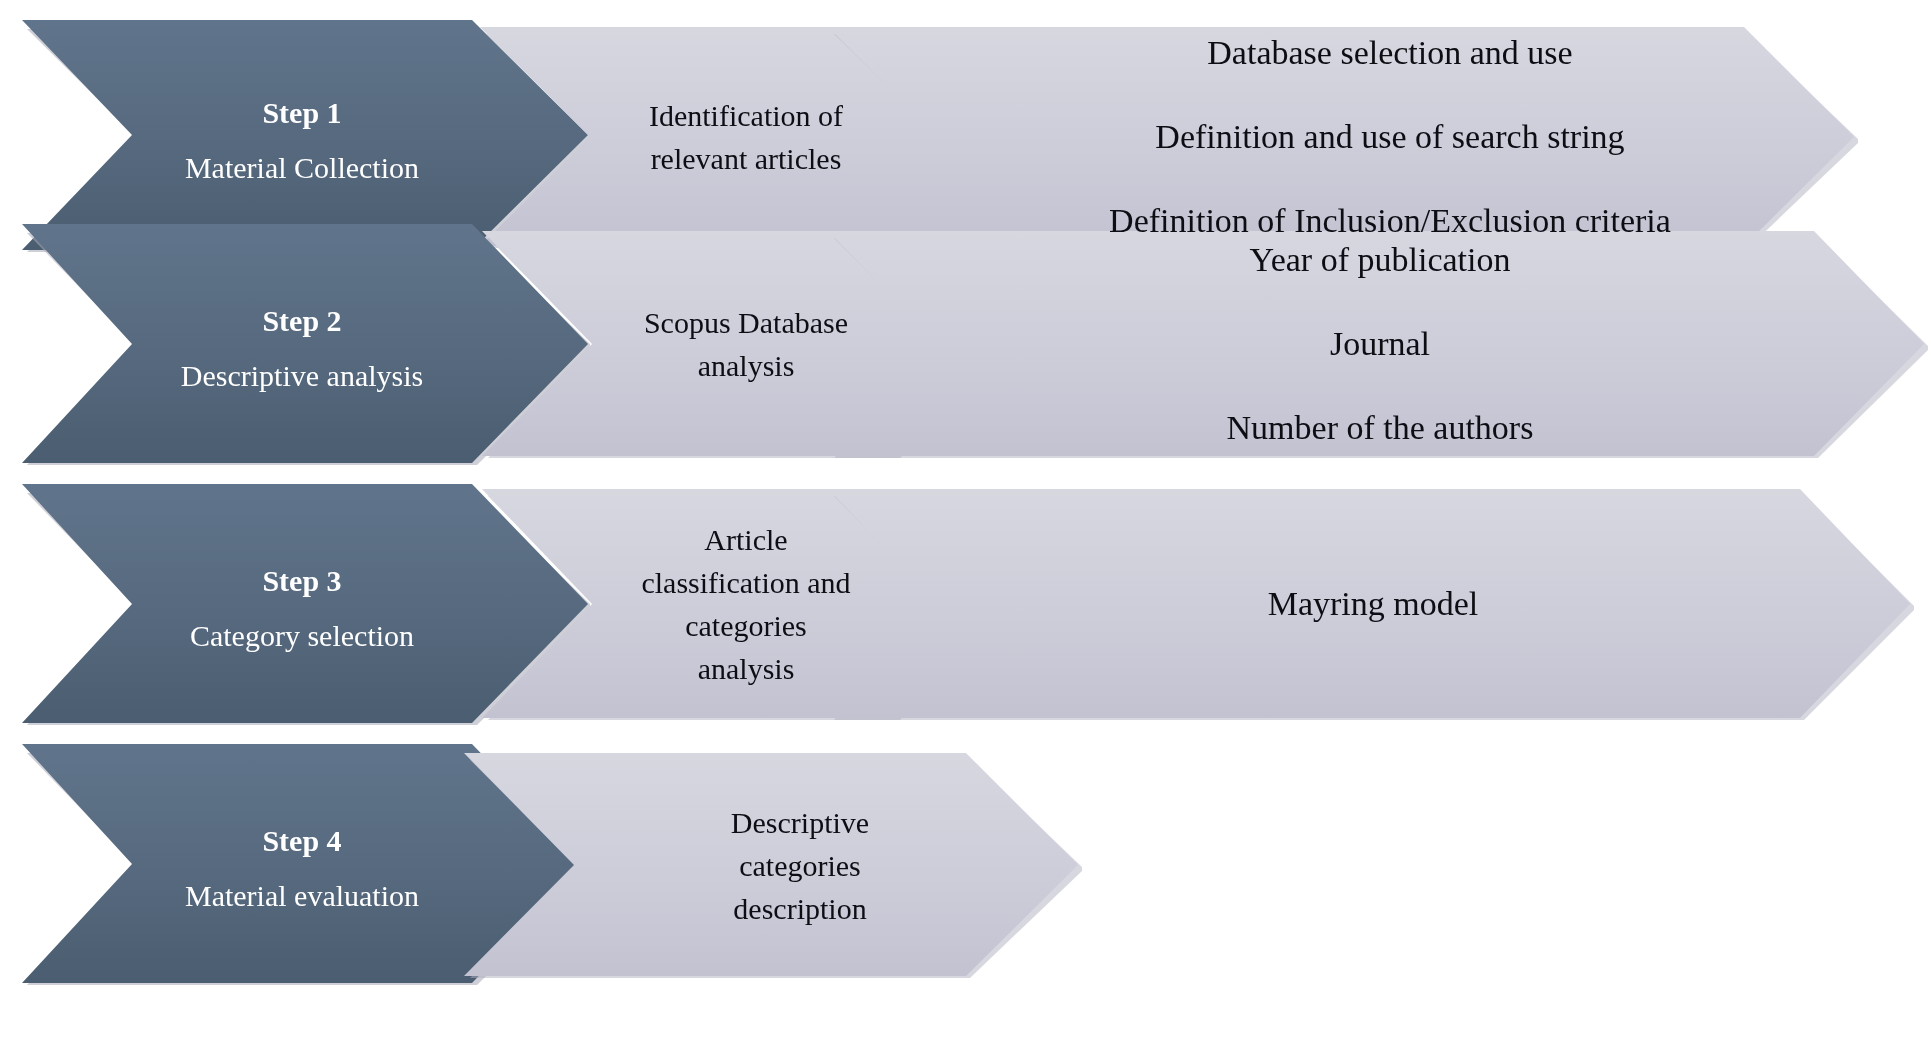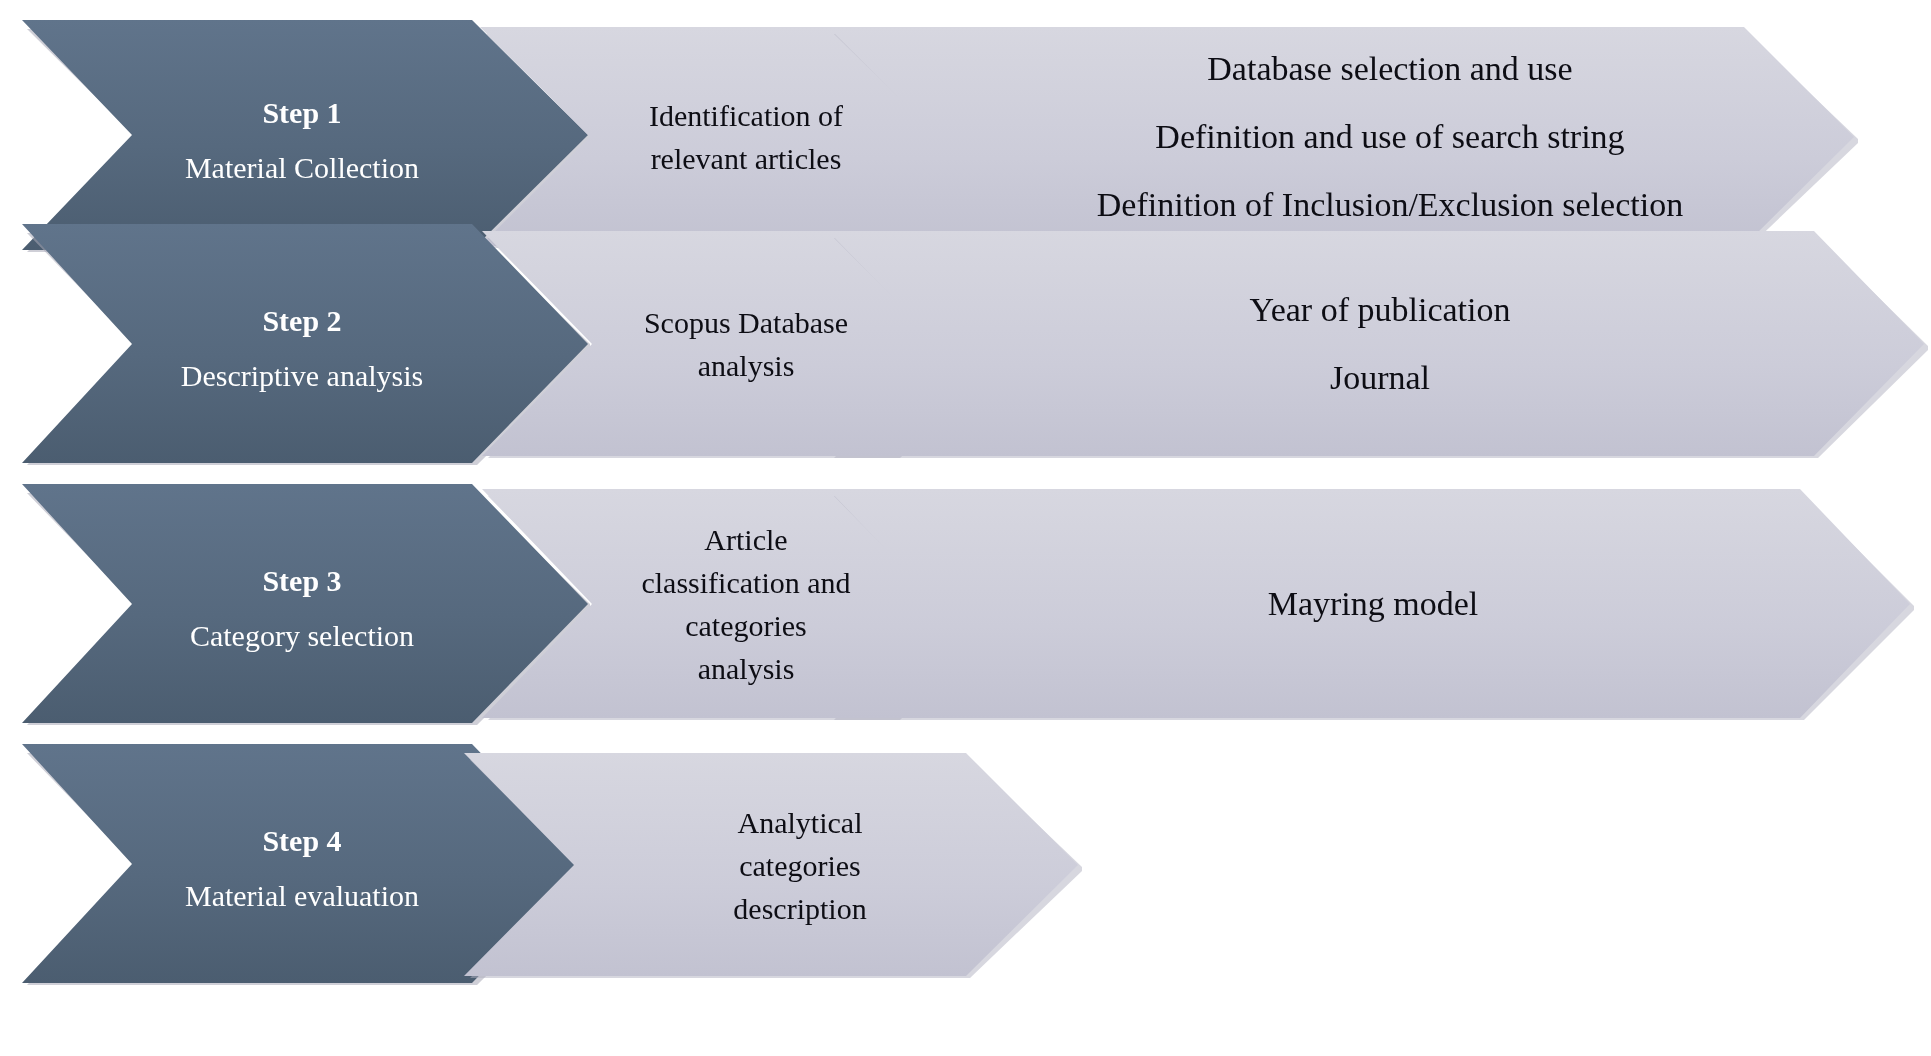--- a/index.html
+++ b/index.html
@@ -66,21 +66,21 @@
   .light .txt {
     color: #0d0d14;
     font-weight: normal;
   }
   .light .txt .line {
     display: block;
   }
   .s-mid .txt { font-size: 30px; }
   .s-wide .txt { font-size: 34px; }
   .multi .line + .line { margin-top: 4px; }
-  .gap3 .line + .line { margin-top: 24px; }
+  .gap3 .line + .line { margin-top: 40px; }
 </style>
 </head>
 <body>
 
 <div id="canvas">
 
   <div class="row" style="top:18px;height:235px;">
 
     <div class="chev dark s-mid" style="left:14px;top:0px;width:576px;height:235px;">
       <svg viewBox="0 0 576 235" preserveAspectRatio="none">
@@ -126,21 +126,21 @@
               <stop offset="60%" stop-color="#ccccd9"></stop>
               <stop offset="100%" stop-color="#c2c2d1"></stop>
           </linearGradient>
         </defs>
         <polygon points="4,4 918,4 1030,111 918,218 4,218 114,111" fill="#b0b0bf" transform="translate(4,4)" opacity="0.5"></polygon>
         <polygon points="2,1 918,1 1028,111 918,220 2,220 112,111" fill="url(#g1l3)"></polygon>
       </svg>
       <span class="txt" style="padding-left:100px;">
         <span class="line">Database selection and use</span>
         <span class="line">Definition and use of search string</span>
-        <span class="line">Definition of Inclusion/Exclusion selection</span>
+        <span class="line">Definition of Inclusion/Exclusion criteria</span>
       </span>
     </div>
   </div>
 
   <div class="row" style="top:272px;height:145px;">
 
     <div class="chev dark s-mid" style="left:14px;top:-50px;width:576px;height:244px;">
       <svg viewBox="0 0 576 244" preserveAspectRatio="none">
         <defs>
           <linearGradient id="g2d" x1="0" y1="0" x2="0" y2="1">
@@ -184,20 +184,21 @@
               <stop offset="60%" stop-color="#ccccd9"></stop>
               <stop offset="100%" stop-color="#c2c2d1"></stop>
           </linearGradient>
         </defs>
         <polygon points="4,4 988,4 1100,114 988,224 4,224 114,114" fill="#b0b0bf" transform="translate(4,4)" opacity="0.5"></polygon>
         <polygon points="2,1 988,1 1098,114 988,226 2,226 112,114" fill="url(#g2l3)"></polygon>
       </svg>
       <span class="txt" style="padding-left:10px;">
         <span class="line">Year of publication</span>
         <span class="line">Journal</span>
+        <span class="line">Number of the authors</span>
       </span>
     </div>
   </div>
 
   <div class="row" style="top:530px;height:145px;">
 
     <div class="chev dark s-mid" style="left:14px;top:-48px;width:576px;height:244px;">
       <svg viewBox="0 0 576 244" preserveAspectRatio="none">
         <defs>
           <linearGradient id="g3d" x1="0" y1="0" x2="0" y2="1">
@@ -279,20 +280,20 @@
           <linearGradient id="g4l" x1="0" y1="0" x2="0" y2="1">
             <stop offset="0%" stop-color="#d7d7e0"></stop>
               <stop offset="60%" stop-color="#ccccd9"></stop>
               <stop offset="100%" stop-color="#c2c2d1"></stop>
           </linearGradient>
         </defs>
         <polygon points="4,4 504,4 618,113 504,222 4,222 114,113" fill="#b0b0bf" transform="translate(4,4)" opacity="0.5"></polygon>
         <polygon points="2,1 504,1 616,113 504,224 2,224 112,113" fill="url(#g4l)"></polygon>
       </svg>
       <span class="txt" style="padding-left:60px;">
-        <span class="line">Analytical</span>
+        <span class="line">Descriptive</span>
         <span class="line">categories</span>
         <span class="line">description</span>
       </span>
     </div>
   </div>
 
 </div>
 
 </body></html>

